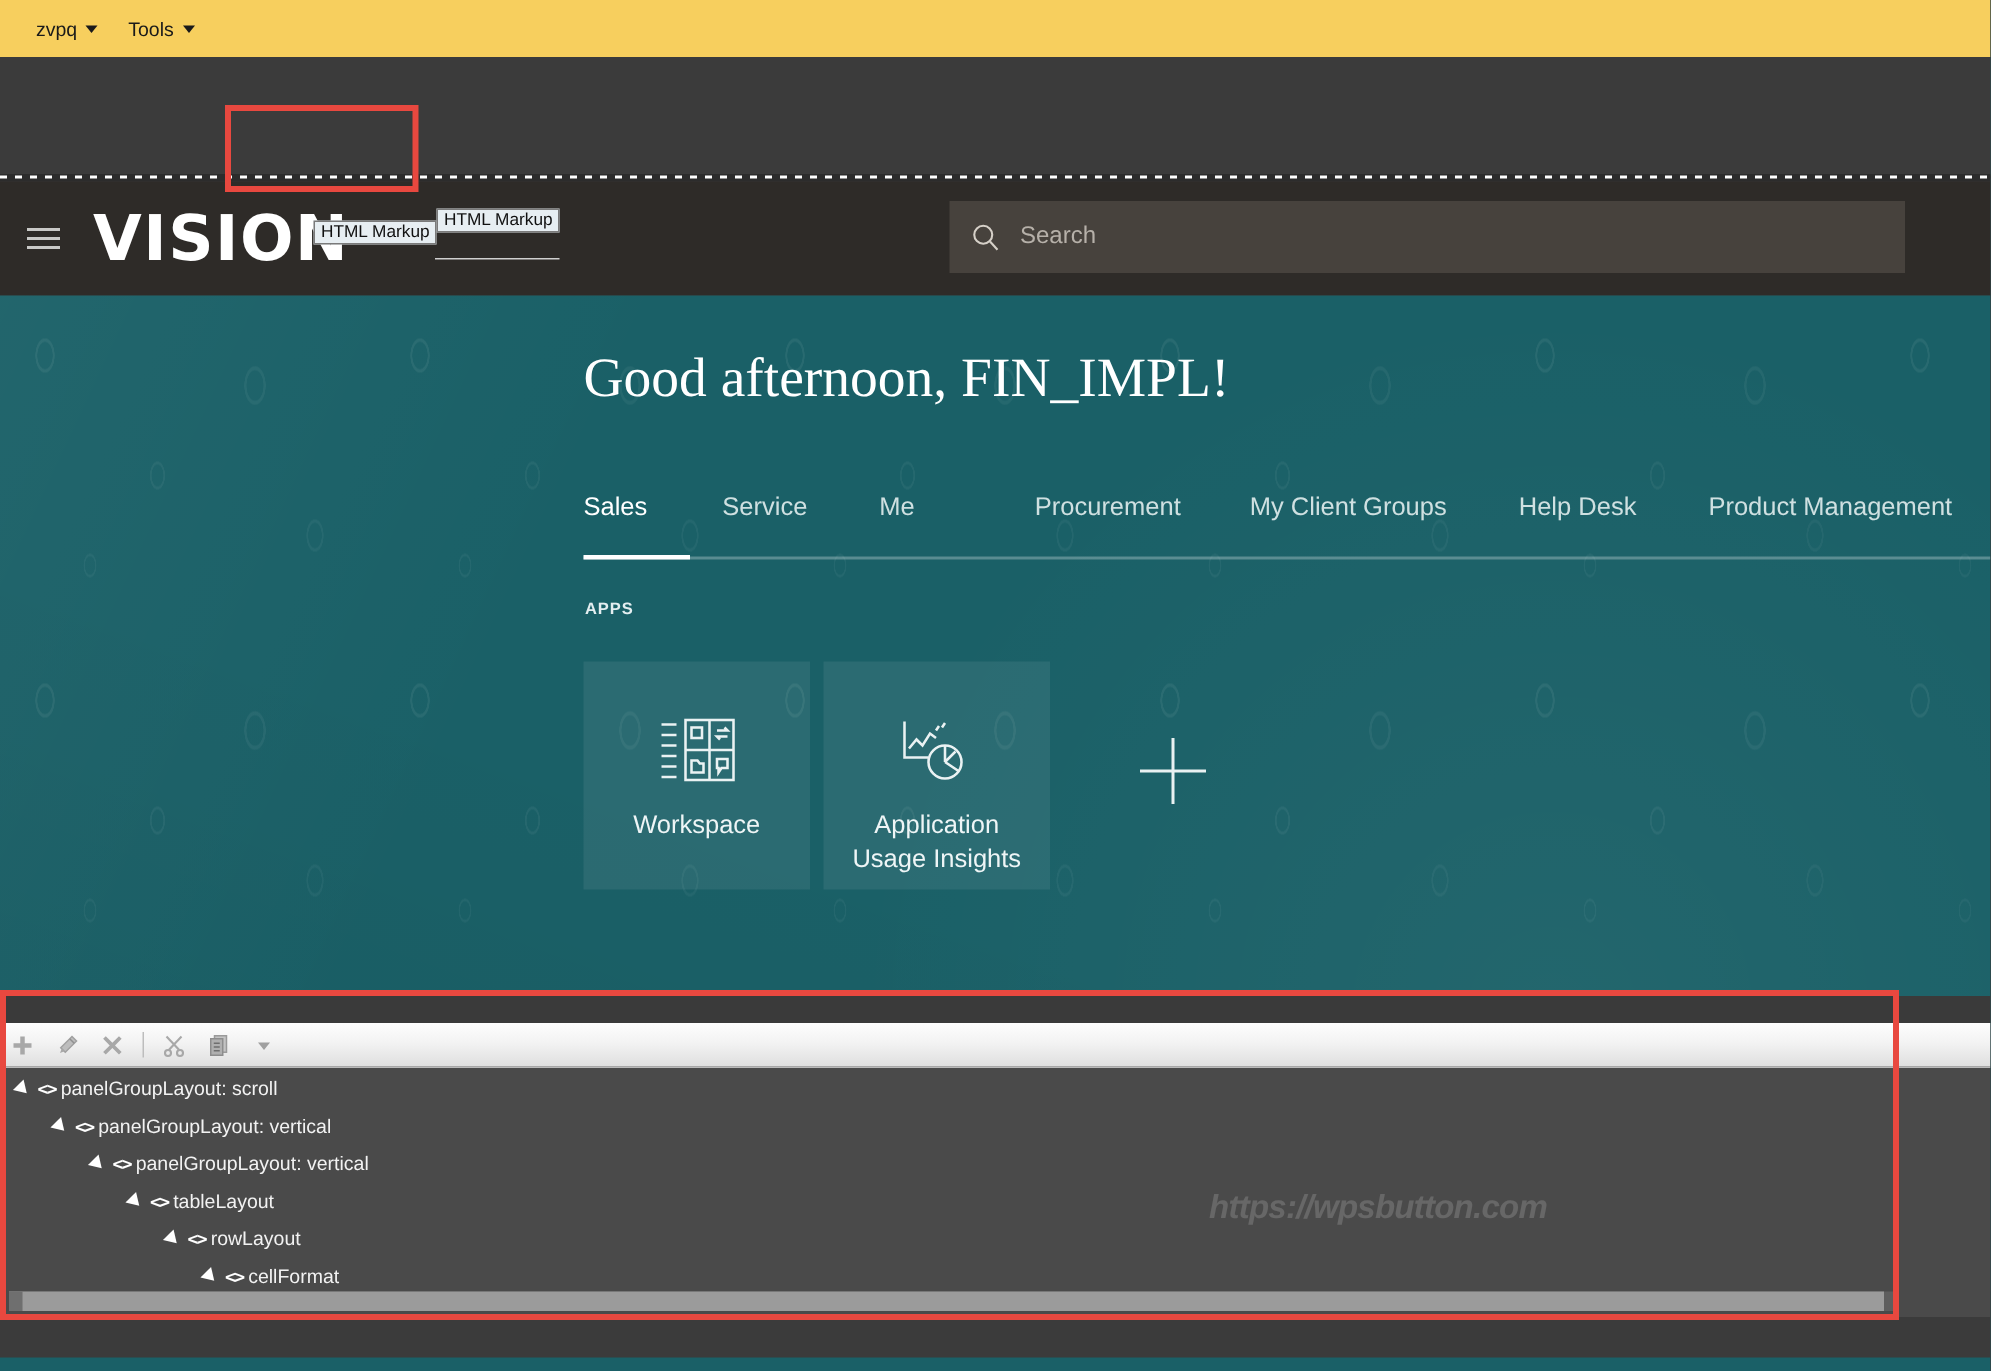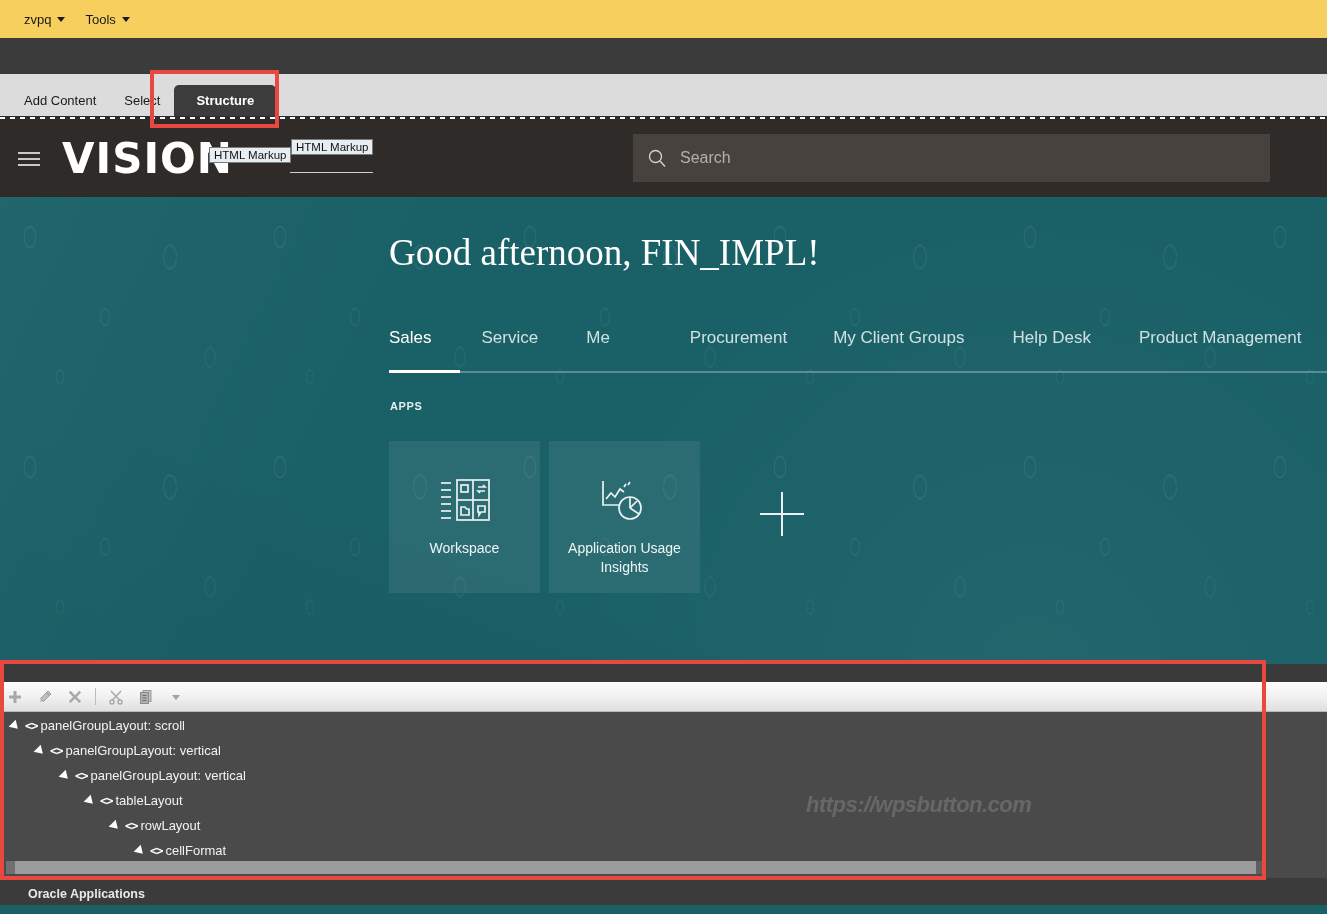--- a/index.html
+++ b/index.html
@@ -164,21 +164,21 @@
   .app-card {
     position: absolute; top: 441px; width: 151px; height: 152px;
     background: rgba(255,255,255,.075);
     display: flex; flex-direction: column; align-items: center;
     cursor: pointer;
   }
   .app-card.c1 { left: 389px; }
   .app-card.c2 { left: 549px; }
   .app-icon { margin-top: 36px; width: 52px; height: 46px; }
   .app-title {
-    margin-top: 16px; font-size: 14px; color: #eef5f6;
+    margin-top: 16px; font-size: 17px; color: #eef5f6;
     text-align: center; line-height: 1.35; width: 120px;
   }
   .add-app {
     position: absolute; left: 760px; top: 492px; width: 44px; height: 44px;
     cursor: pointer;
   }
   .add-app::before, .add-app::after {
     content: ""; position: absolute; background: #e9f1f2;
   }
   .add-app::before { left: 0; top: 21px; width: 44px; height: 2px; }
@@ -277,25 +277,20 @@
       <span>zvpq</span>
       <span class="caret-down"></span>
     </div>
     <div class="composer-menu">
       <span>Tools</span>
       <span class="caret-down"></span>
     </div>
   </div>
 
 
-  <div class="tool-strip">
-    <div class="tool-tab">Add Content</div>
-    <div class="tool-tab">Select</div>
-    <div class="tool-tab active">Structure</div>
-  </div>
   <div class="dashed-sep"></div>
 
   <div class="app-header">
     <div class="hamburger">
       <span></span>
         <span></span>
         <span></span>
     </div>
     <div class="brand">VISION</div>
   </div>
@@ -459,21 +454,18 @@
     </div>
 
     <div class="tree-scroll">
       <div class="tree-scroll-thumb"></div>
       <div class="tree-scroll-arrow"></div>
     </div>
   </div>
 
   <div class="watermark">https://wpsbutton.com</div>
 
-  <div class="footer-bar">
-    <span class="footer-text">Oracle Applications</span>
-  </div>
   <div class="footer-teal"></div>
 
   <div class="red-box structure"></div>
   <div class="red-box panel"></div>
 
 </div>
 
 </body></html>

